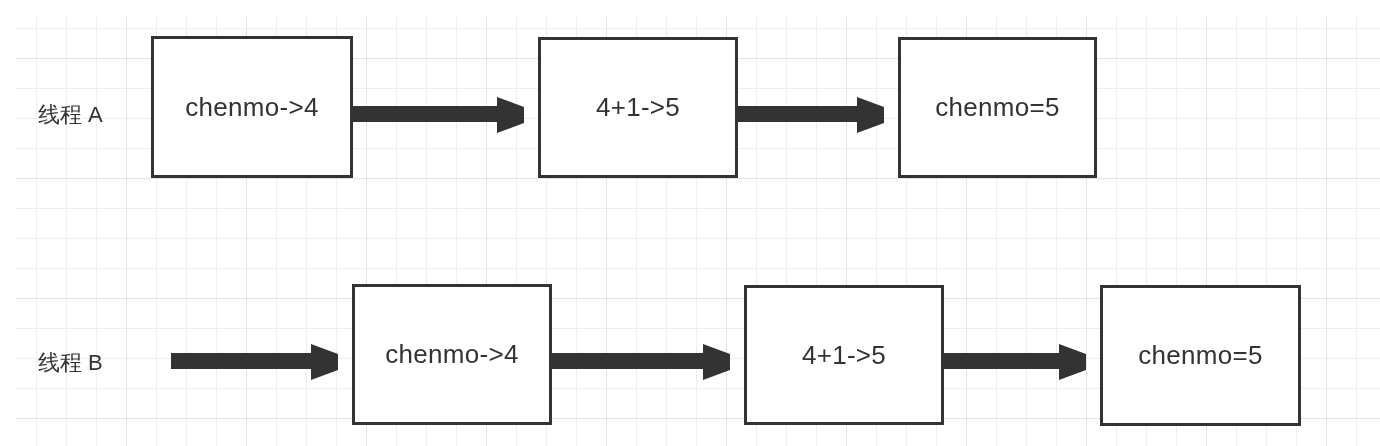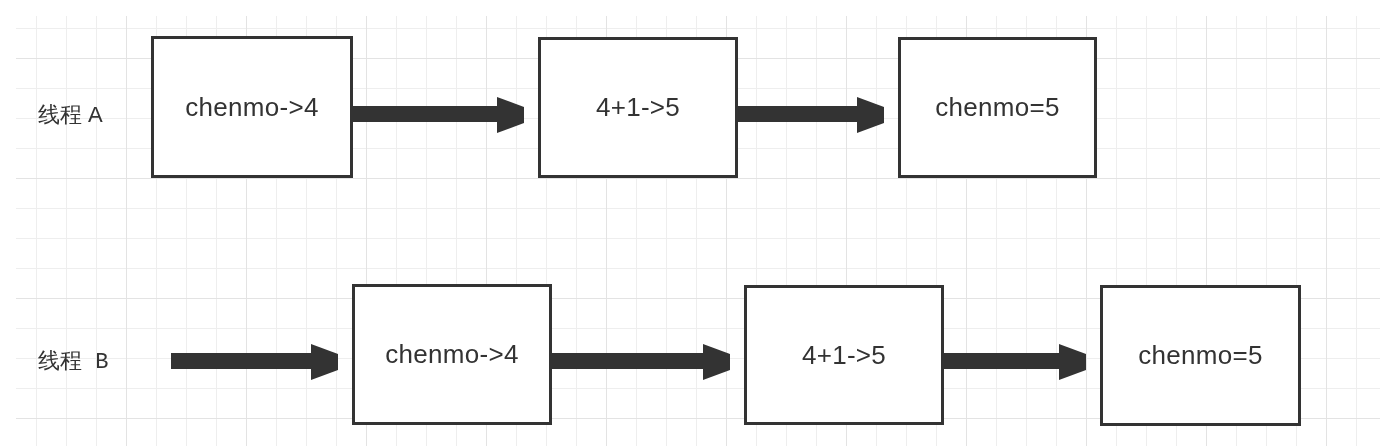--- a/index.html
+++ b/index.html
@@ -23,21 +23,21 @@
   .lane-label {
     position: absolute;
     left: 14px;
     width: 92px;
     font-size: 22px;
     line-height: 28px;
     color: var(--text, #333333);
     white-space: nowrap;
   }
   .lane-label.a { top: 77px; }
-  .lane-label.b { top: 325px; font-family: Liberation Mono, monospace; }
+  .lane-label.b { top: 325px; }
 
   .box {
     position: absolute;
     background: var(--box-fill, #ffffff);
     border: 3px solid var(--stroke, #333333);
     display: flex;
     align-items: center;
     justify-content: center;
     font-size: 26px;
     color: var(--text, #333333);

